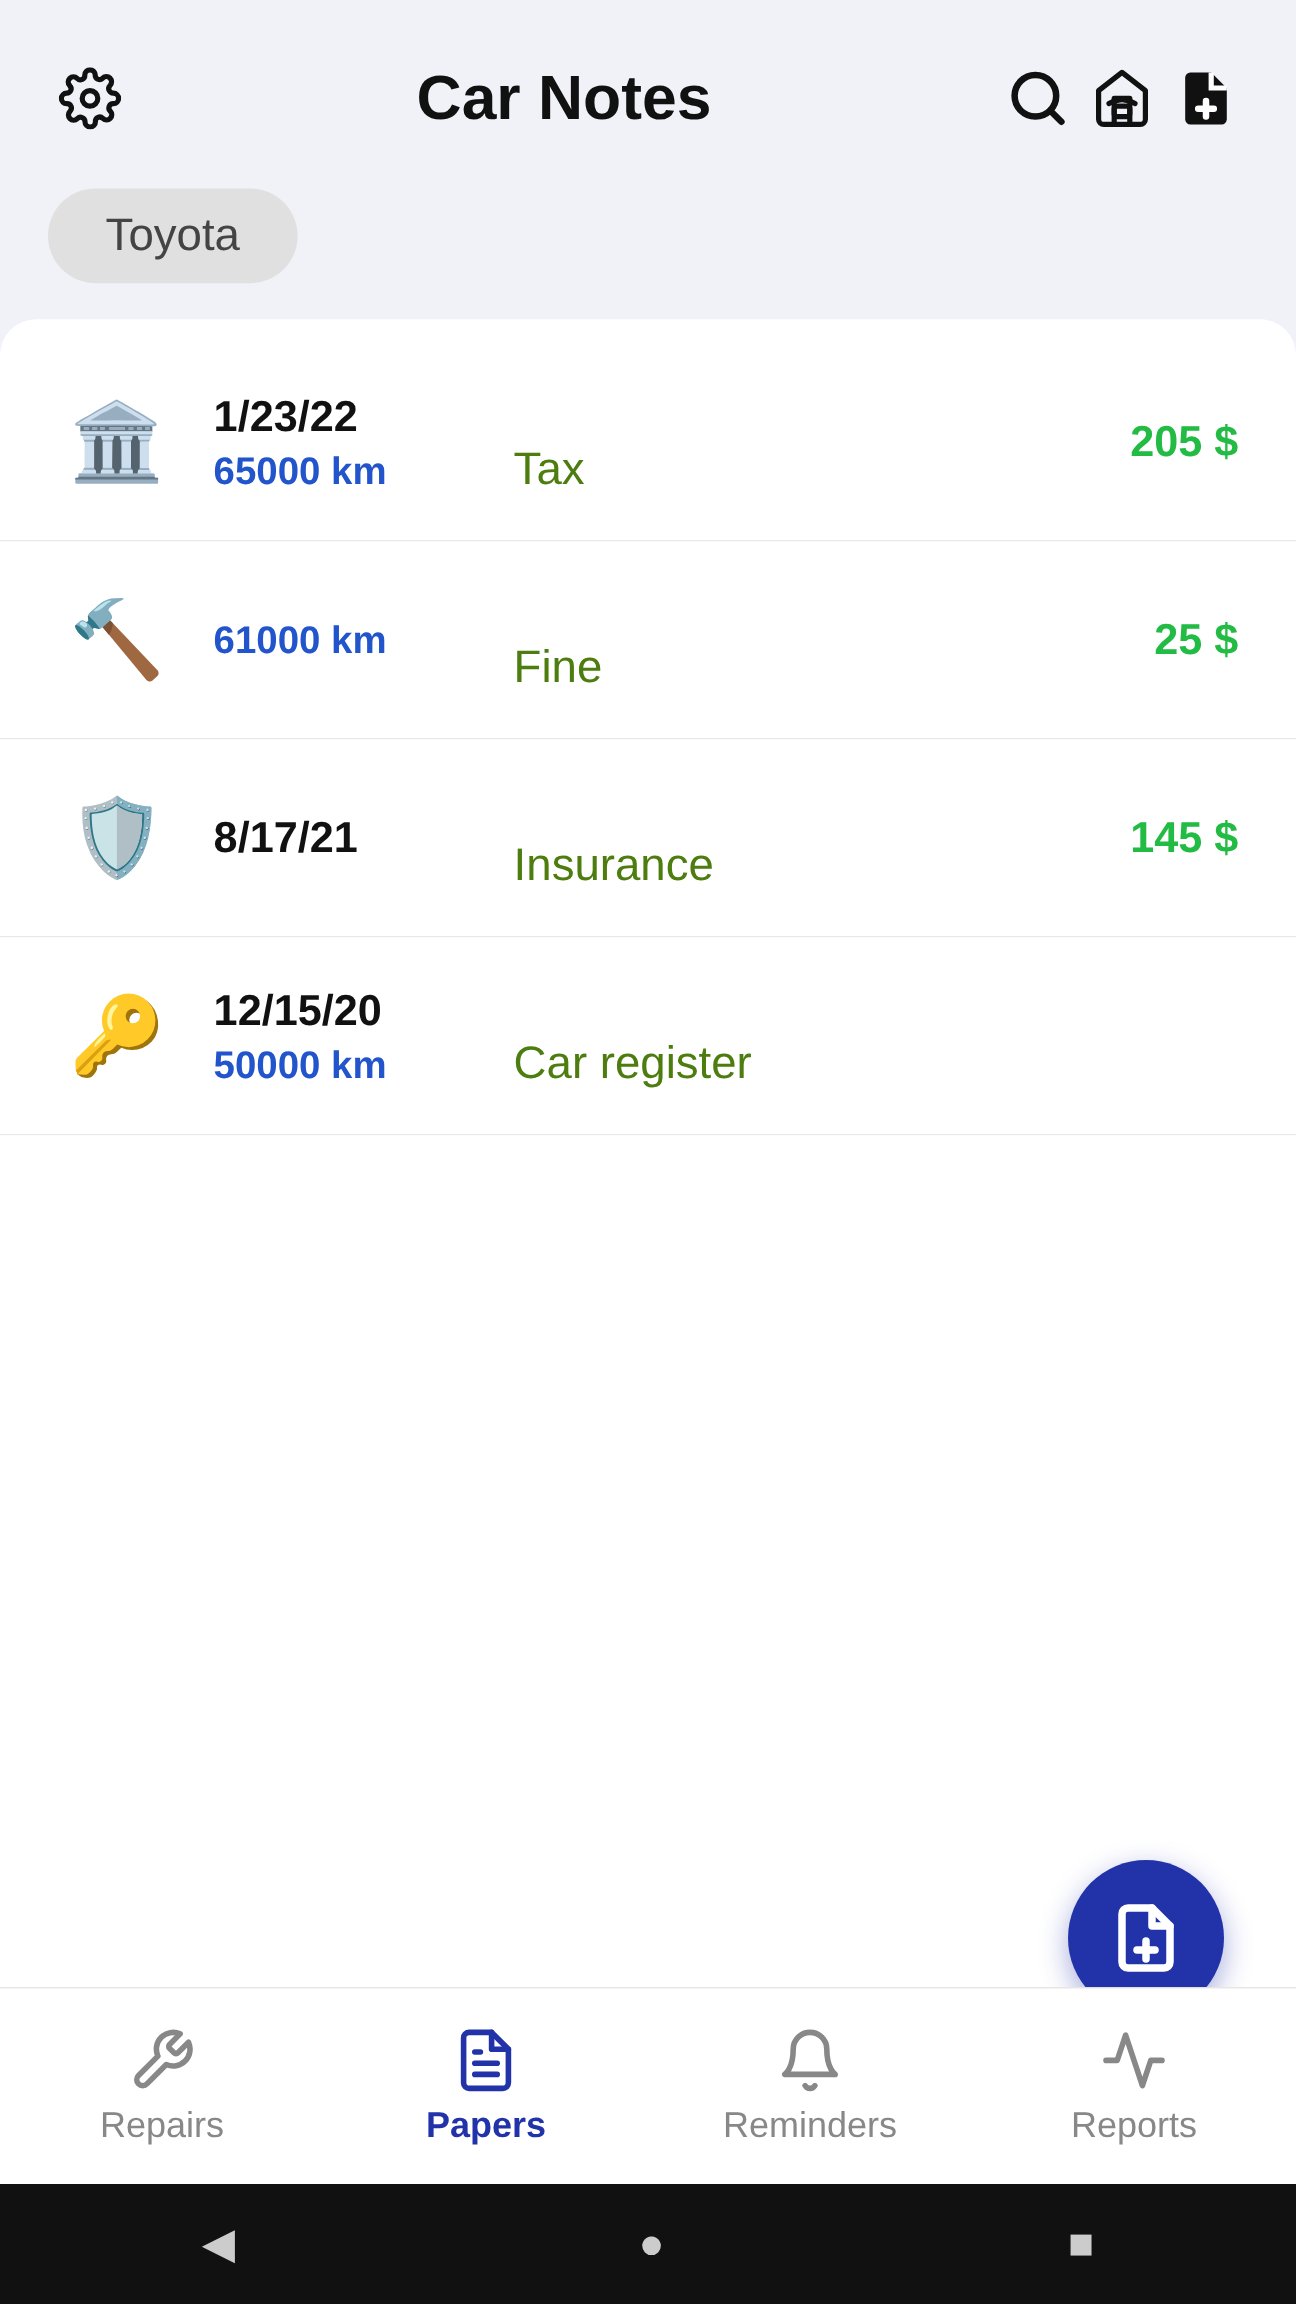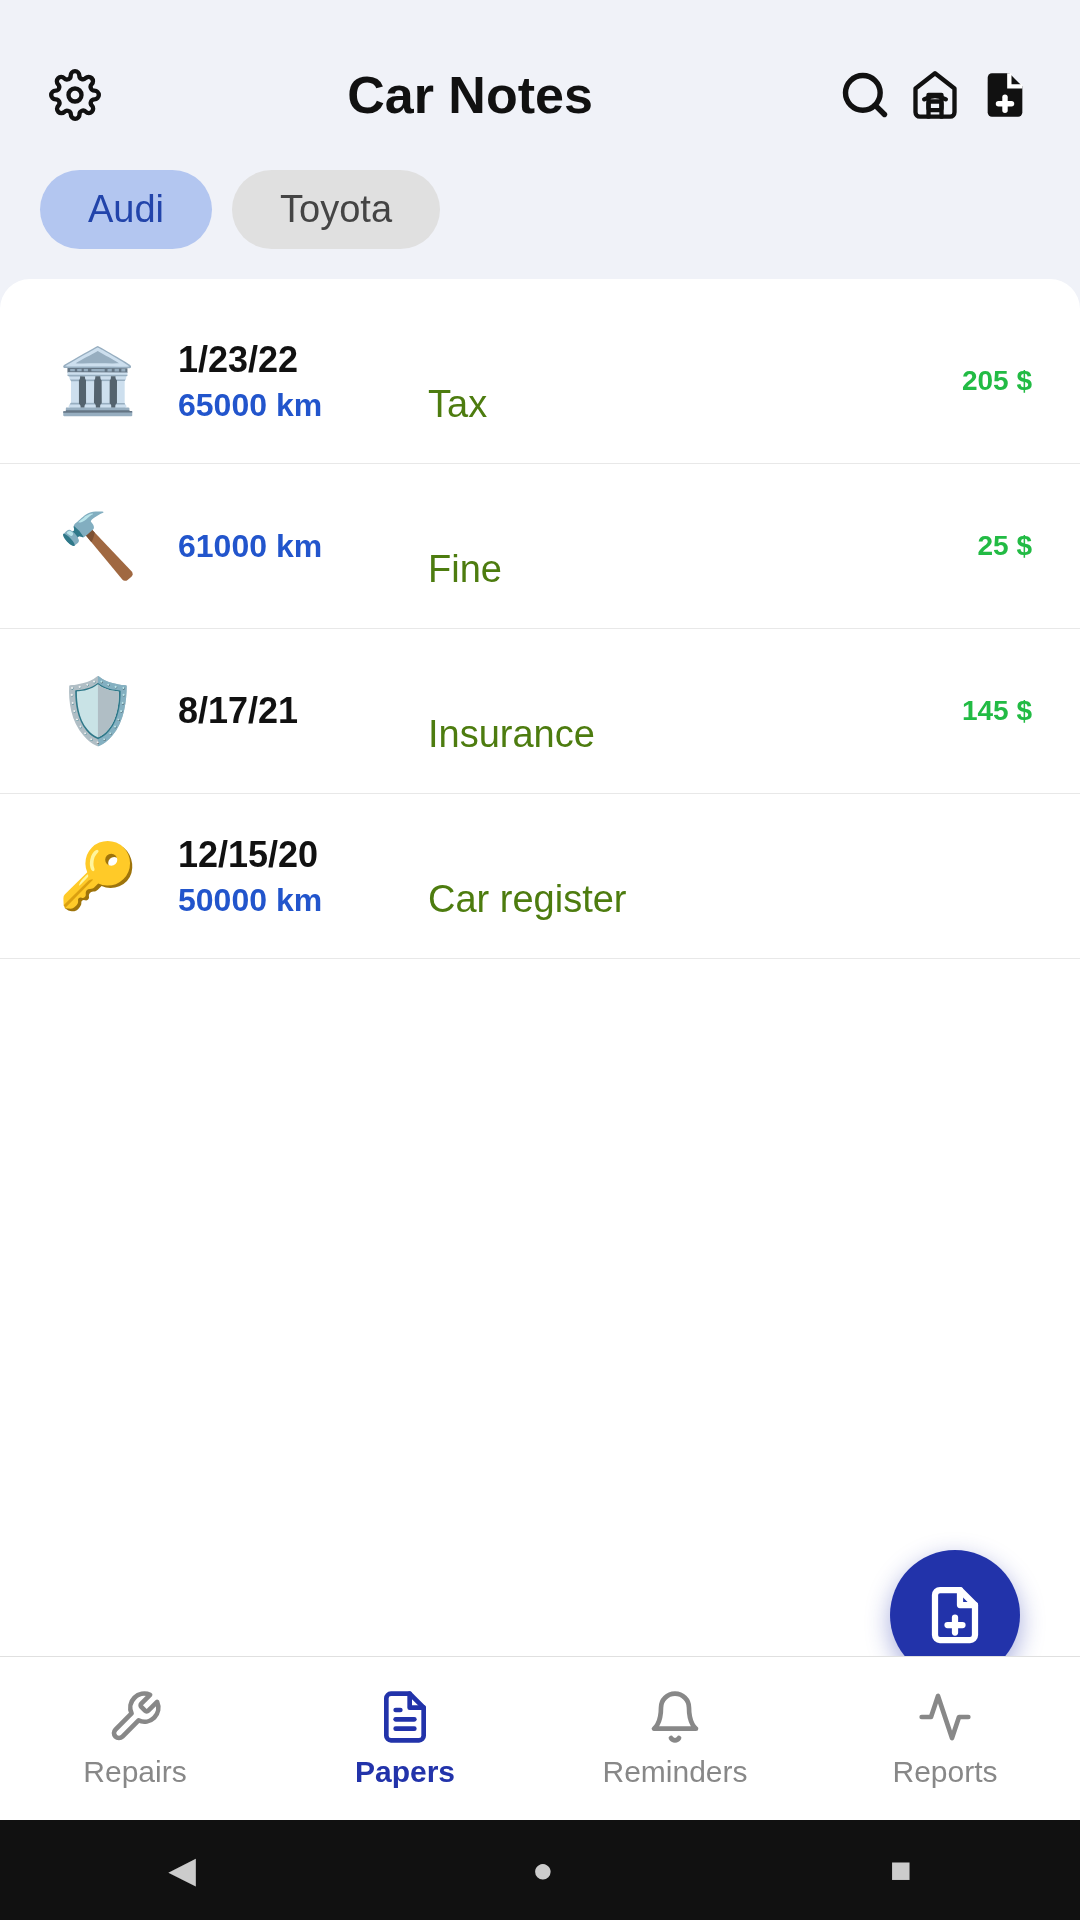--- a/index.html
+++ b/index.html
@@ -11,21 +11,21 @@
       font-family: 'Segoe UI', Arial, sans-serif;
       display: flex;
       flex-direction: column;
       overflow: hidden;
     }
 
     
     .header {
       display: flex;
       align-items: center;
-      padding: 60px 40px 30px 40px;
+      padding: 47px 40px 30px 40px;
       background: #f0f2f8;
     }
     .header-title {
       flex: 1;
       text-align: center;
       font-size: 52px;
       font-weight: 700;
       color: #111;
     }
     .header-icon {
@@ -106,21 +106,21 @@
       font-weight: 600;
       color: #2255cc;
     }
     .record-type {
       flex: 1;
       font-size: 38px;
       color: #4d7c0f;
       margin-top: 47px;
     }
     .record-amount {
-      font-size: 28px;
+      font-size: 36px;
       font-weight: 600;
       color: #22bb44;
       min-width: 180px;
       text-align: right;
     }
 
     
     .fab {
       position: absolute;
       bottom: 240px;
@@ -233,21 +233,20 @@
     <svg viewBox="0 0 24 24" fill="#111" stroke="none">
       <path d="M14 2H6a2 2 0 0 0-2 2v16a2 2 0 0 0 2 2h12a2 2 0 0 0 2-2V8z" fill="#111"></path>
       <polyline points="14 2 14 8 20 8" fill="none" stroke="#fff" stroke-width="2"></polyline>
       <line x1="12" y1="13" x2="12" y2="19" stroke="#fff" stroke-width="2.5" stroke-linecap="round"></line>
       <line x1="9" y1="16" x2="15" y2="16" stroke="#fff" stroke-width="2.5" stroke-linecap="round"></line>
     </svg>
   </div>
 </div>
 
 <div class="car-tabs">
-  <button class="car-tab active">Audi</button>
   <button class="car-tab inactive">Toyota</button>
 </div>
 
 <div class="content-wrapper">
   <div class="content">
 
     <div class="record-row">
       <div class="record-icon">🏛️</div>
       <div class="record-info">
         <span class="record-date">1/23/22</span>

